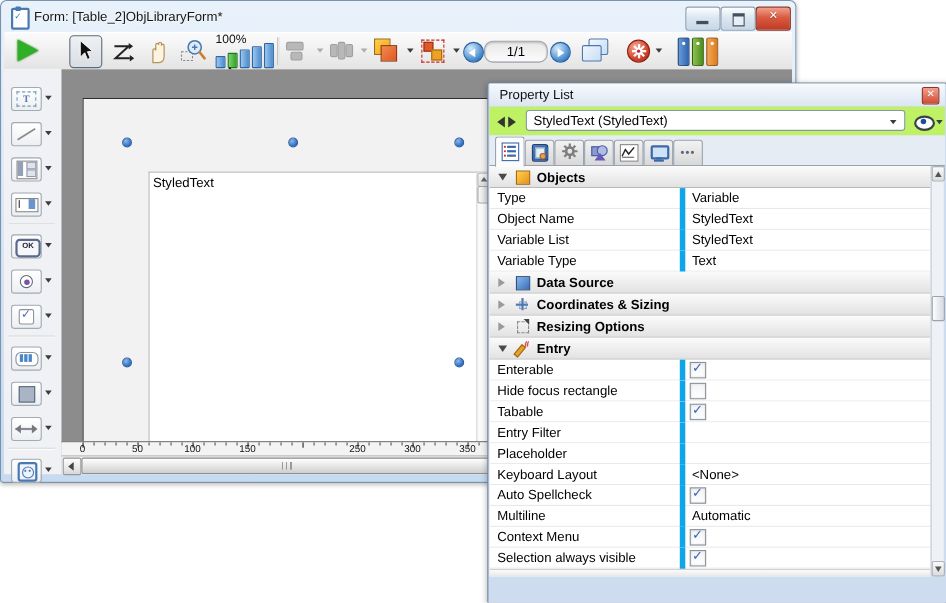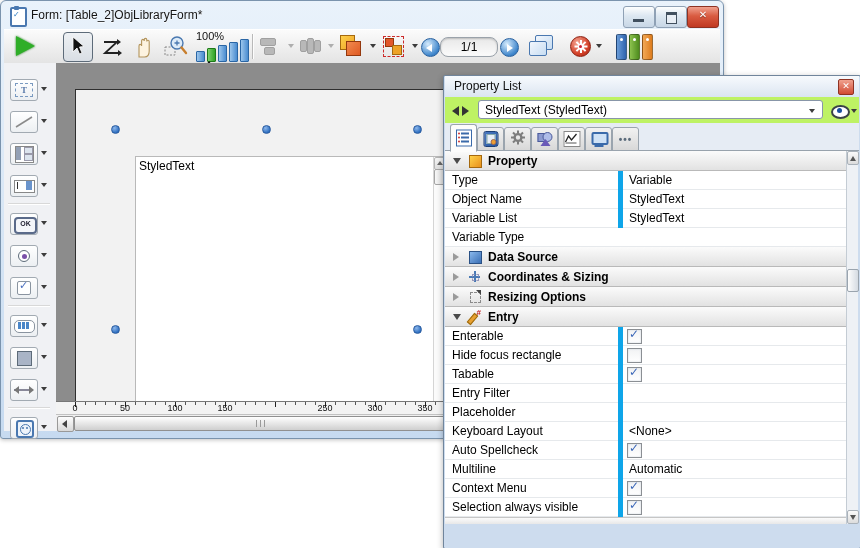--- a/index.html
+++ b/index.html
@@ -503,36 +503,37 @@
           </div>
         </div>
       </div>
 
     <div id="pl-grid" class="abs">
         <div class="sect">
           <div class="tri tri-down"></div>
           <div class="sicon">
             <div style="width:11px;height:11px;margin:1px;background:linear-gradient(135deg,#ffd24a,#e8901c);border:1px solid #a5690f"></div>
           </div>
-          <div class="slab">Property</div>
+          <div class="slab">Objects</div>
         </div>
         <div class="prow">
           <div class="plab">Type</div>
           <div class="pval">Variable</div>
         </div>
         <div class="prow">
           <div class="plab">Object Name</div>
           <div class="pval">StyledText</div>
         </div>
         <div class="prow">
           <div class="plab">Variable List</div>
           <div class="pval">StyledText</div>
         </div>
         <div class="prow">
           <div class="plab">Variable Type</div>
+          <div class="pval">Text</div>
         </div>
         <div class="sect">
           <div class="tri tri-right"></div>
           <div class="sicon">
             <div style="width:11px;height:11px;margin:1px;background:linear-gradient(135deg,#8ab8ec,#3a6fb5);border:1px solid #2a5185"></div>
           </div>
           <div class="slab">Data Source</div>
         </div>
         <div class="sect">
           <div class="tri tri-right"></div>

